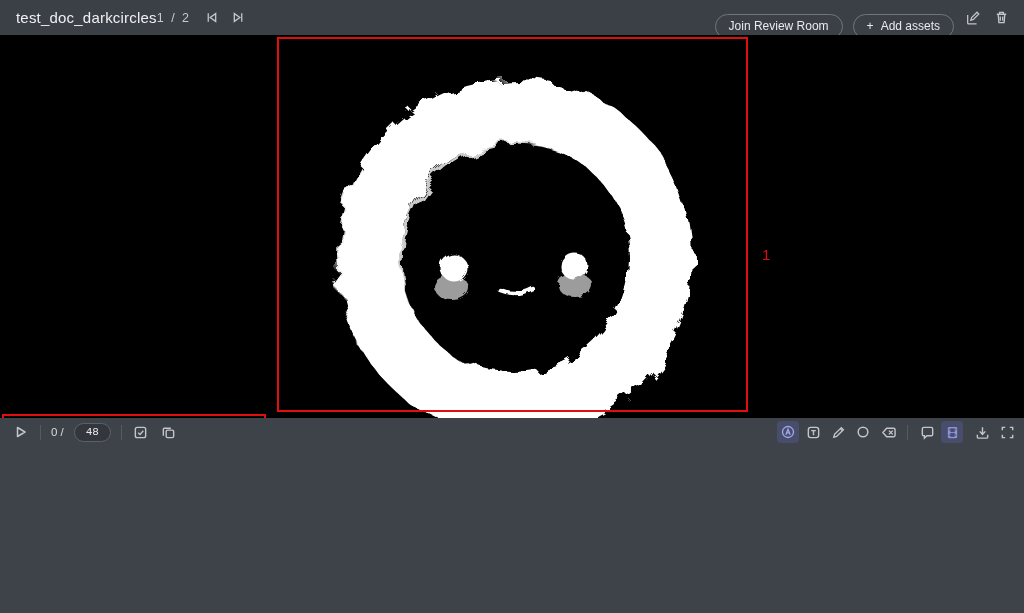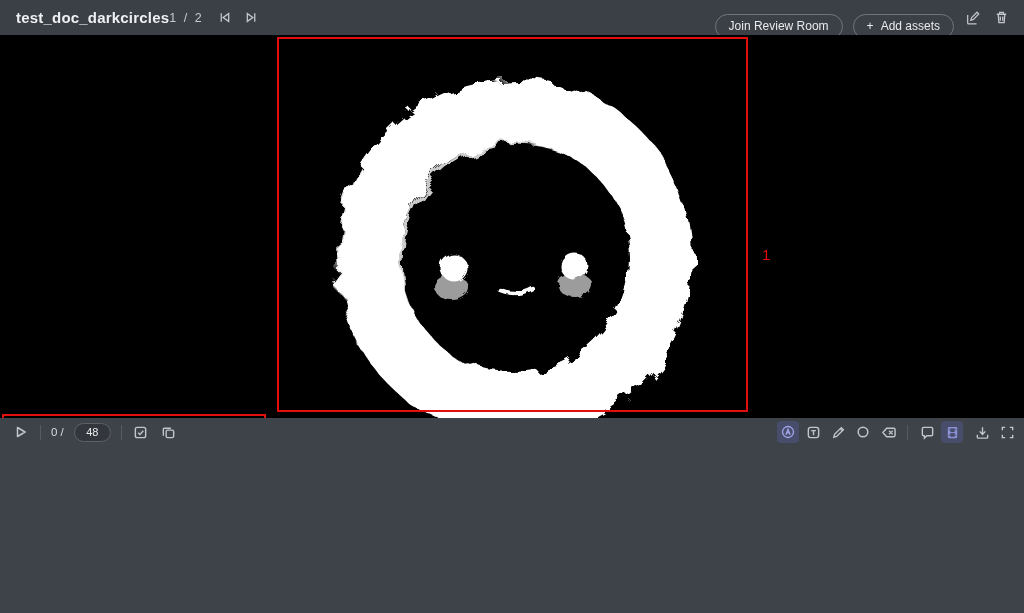--- a/index.html
+++ b/index.html
@@ -2,21 +2,21 @@
 <html><head>
 <meta charset="utf-8">
 <style>
   * { margin:0; padding:0; box-sizing:border-box; }
   html,body { width:1024px; height:613px; background:#000; font-family:"Liberation Sans", sans-serif; overflow:hidden; }
   #app { position:relative; width:1024px; height:613px; background:#000; }
 
   
   .header { position:absolute; left:0; top:0; width:1024px; height:35px; background:#3b3f46;
             display:flex; align-items:center; }
-  .title { margin-left:16px; font-size:15px; font-weight:700; color:#eef0f2; letter-spacing:.2px; }
+  .title { margin-left:16px; font-size:15px; font-weight:400; color:#eef0f2; letter-spacing:.2px; }
   .pagination { font-size:12.5px; color:#c7cacd; letter-spacing:2px; }
   .skip { margin-left:14px; display:flex; align-items:center; cursor:pointer; }
   .skip svg { stroke:#c2c5ca; fill:none; stroke-width:1.4; }
   .header-right { margin-left:auto; display:flex; align-items:center; gap:10px; padding-right:14px; }
   .pill { height:25px; padding:0 13px; border:1px solid #70747b; border-radius:13px; background:transparent;
           color:#e9eaec; font-size:12px; display:flex; align-items:center; gap:7px; cursor:pointer; white-space:nowrap;margin-top:17px; }
   .hicon { width:18px; height:18px; display:flex; align-items:center; justify-content:center; cursor:pointer; }
   .hicon svg { stroke:#c2c5ca; fill:none; stroke-width:1.4; }
 
   
@@ -32,21 +32,21 @@
   #ann2-label { left:276px; top:497px; }
 
   
   .bottom { position:absolute; left:0; top:418px; width:1024px; height:195px; background:#3e434a; }
   .toolbar { position:absolute; left:0; top:0; width:1024px; height:28px; display:flex; align-items:center; }
   .tb-left { display:flex; align-items:center; gap:10px; padding-left:12px; }
   .tb-right { margin-left:auto; display:flex; align-items:center; gap:3px; padding-right:6px; }
   .sep { width:1px; height:15px; background:#565b62; }
   .frame-label { font-size:11.5px; color:#d9dbde; }
   .frame-input { width:37px; height:19px; background:#33373d; border:1px solid #5c6067; border-radius:10px;
-                 color:#e9eaec; font-size:11px; text-align:center; font-family:Liberation Sans, sans-serif; }
+                 color:#e9eaec; font-size:11px; text-align:center; font-family:Liberation Mono, monospace; }
   .tool { width:22px; height:22px; border-radius:4px; display:flex; align-items:center; justify-content:center; cursor:pointer; }
   .tool svg { stroke:#c2c5ca; fill:none; stroke-width:1.5; }
   .tool.active { background:#474d6b; }
   .tool.active svg { stroke:#a0a7ea; }
   .tb-left .tool { width:18px; }
 </style>
 </head>
 <body>
 
 <div id="app">

